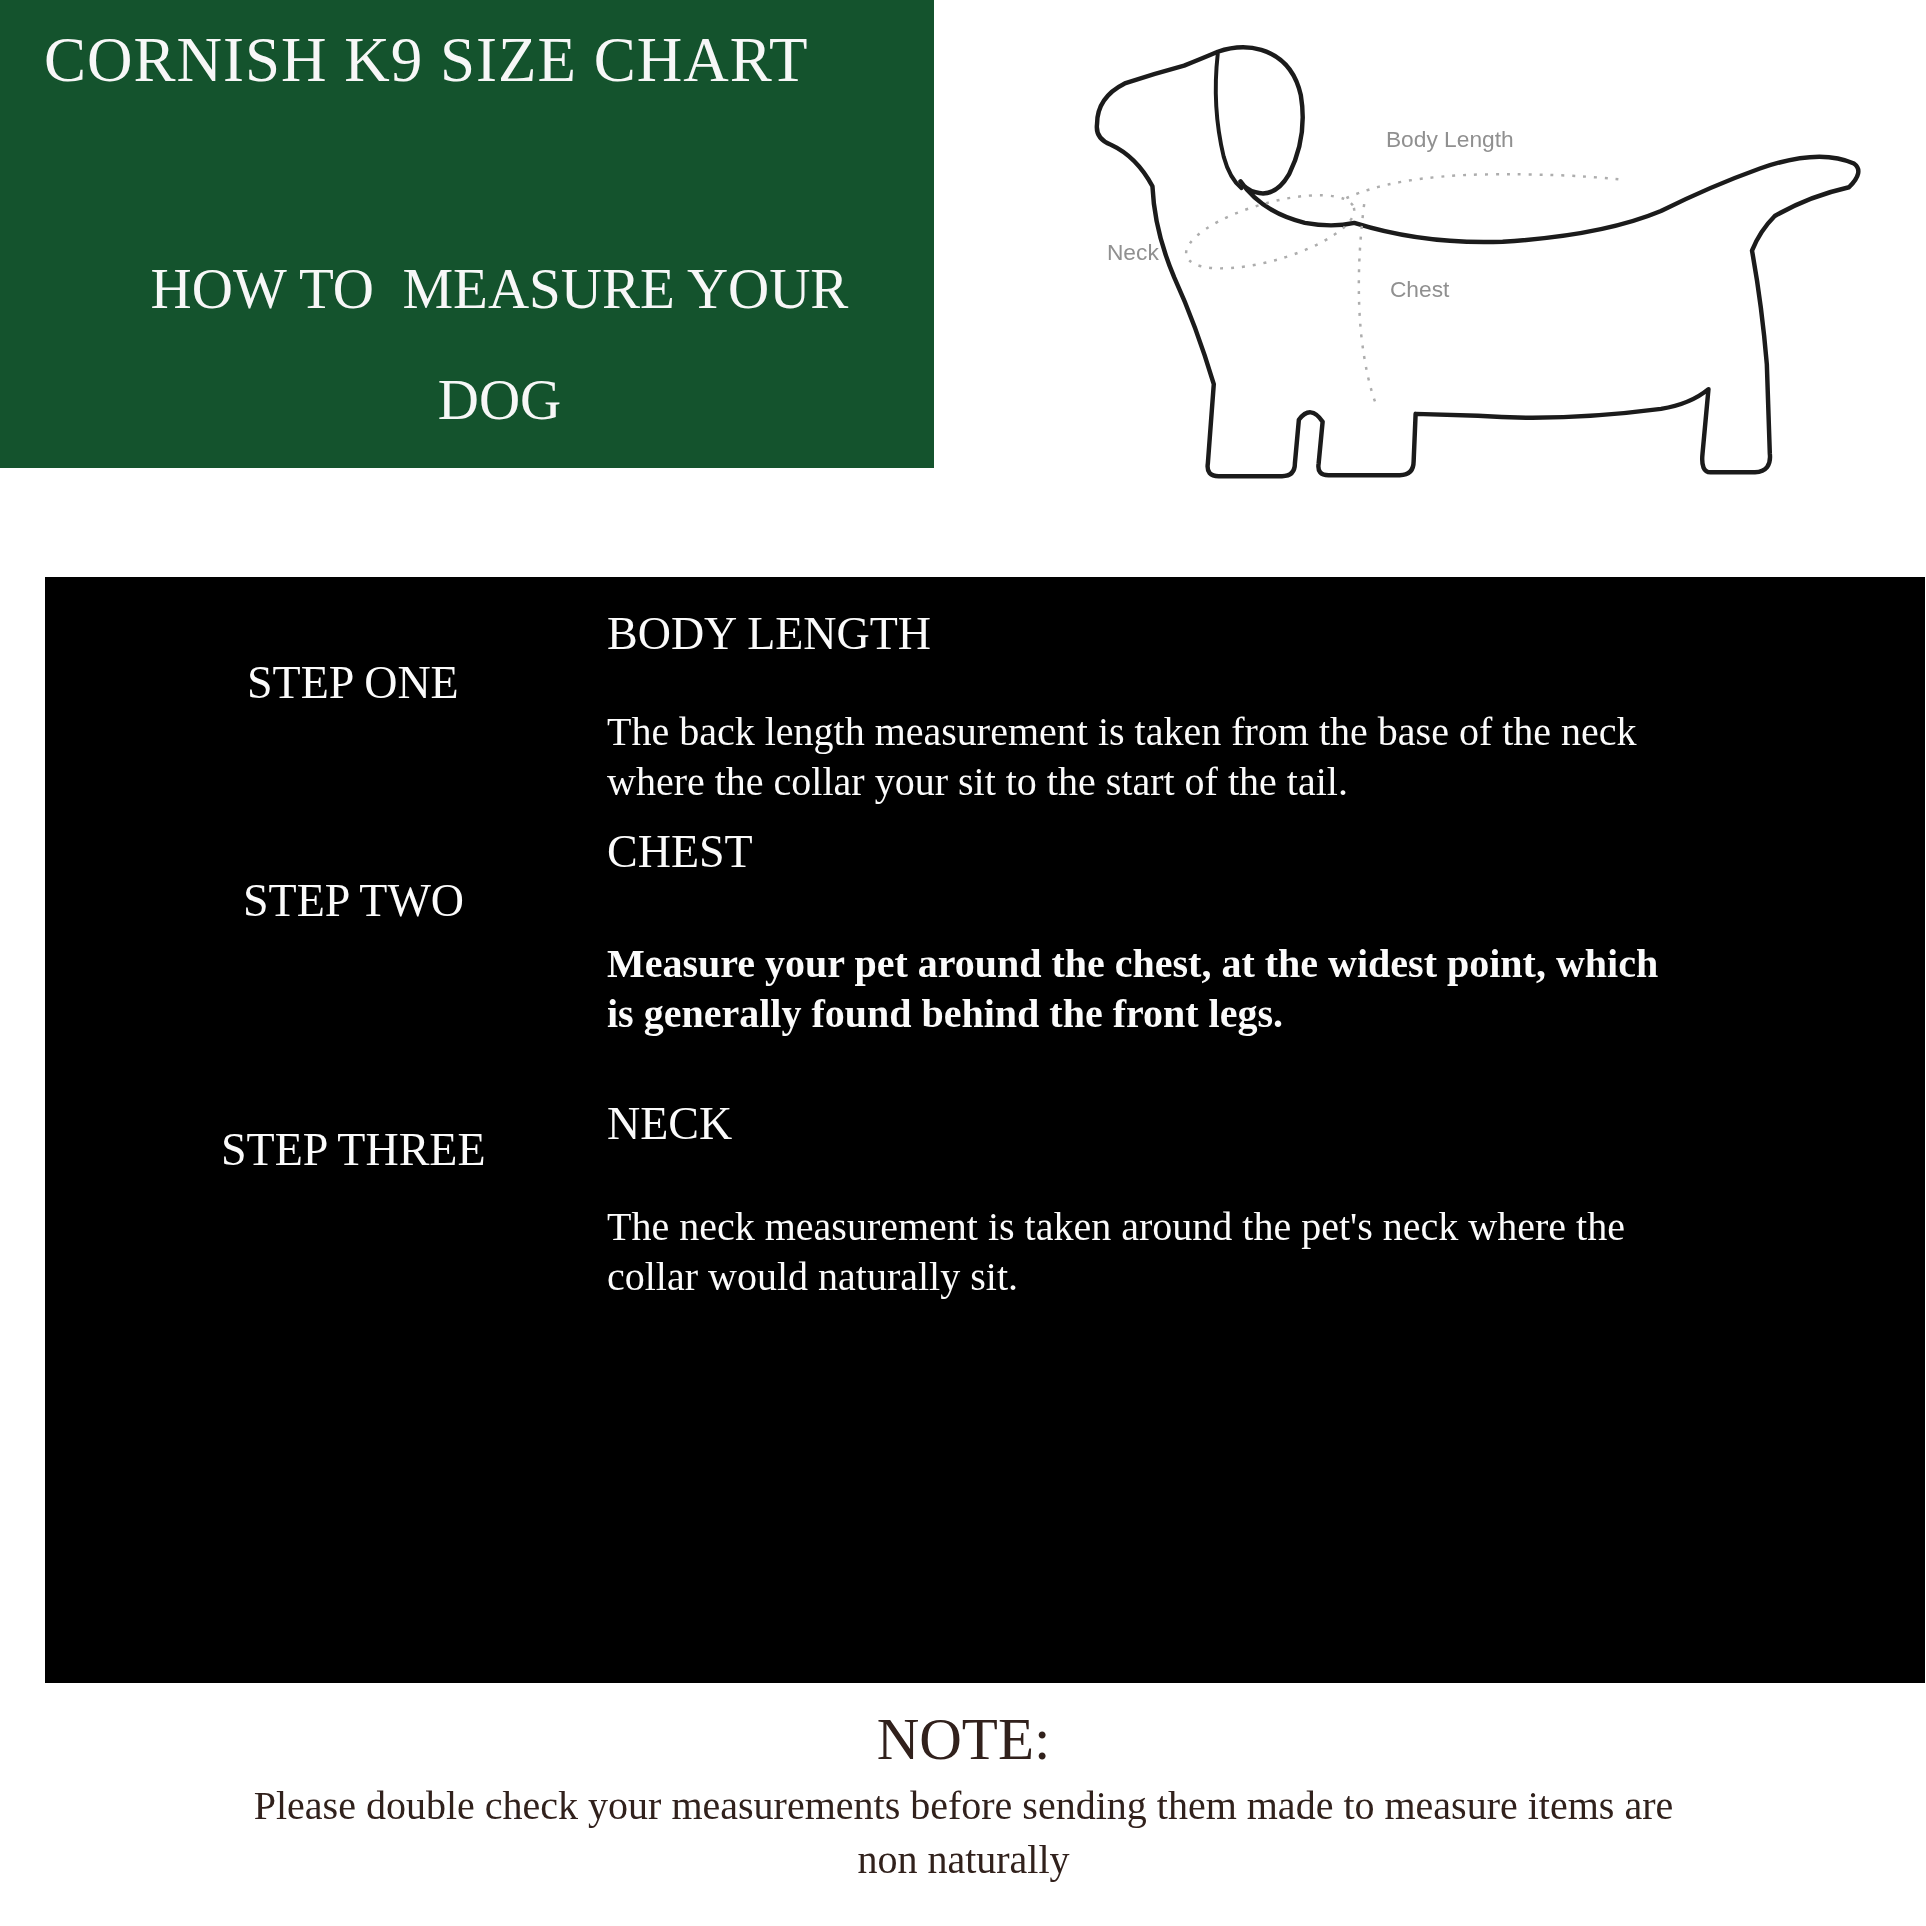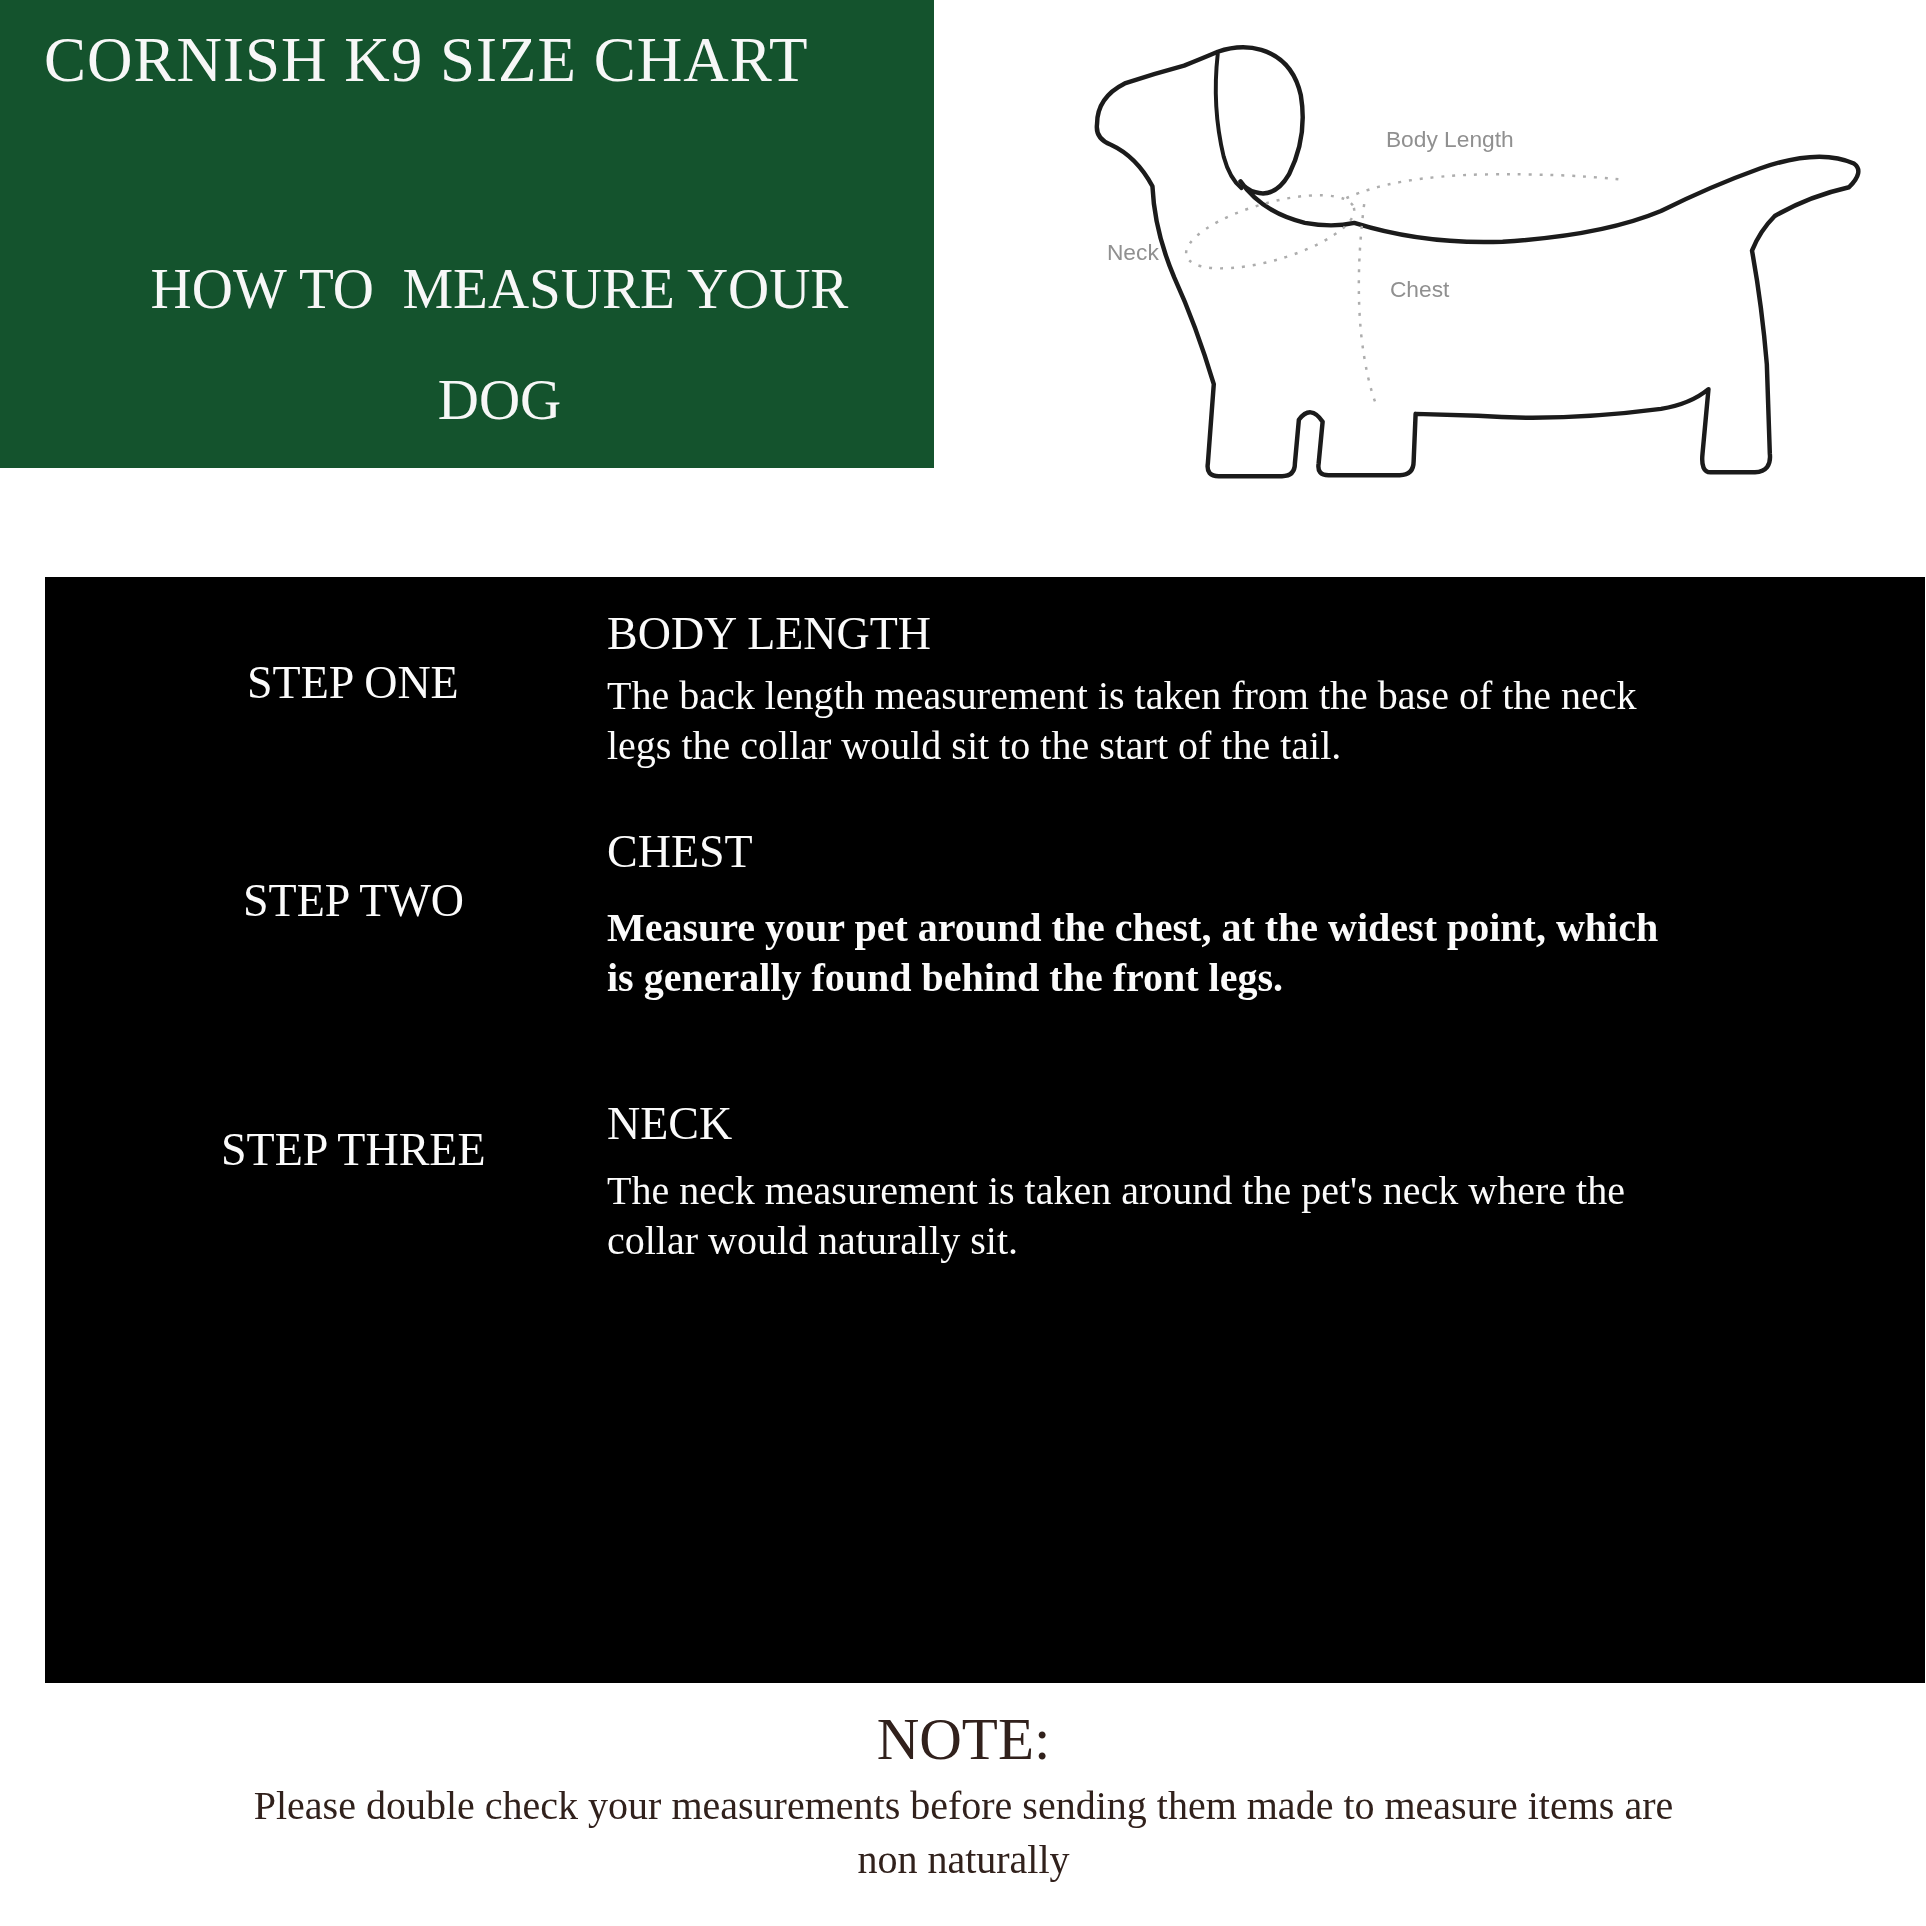--- a/index.html
+++ b/index.html
@@ -38,21 +38,21 @@
     background:#000000;color:#fbfbfb;
   }
   .step-label{font-size:46px;white-space:nowrap;text-align:right;}
   .step-label-1{left:202px;top:79px;}
   .step-label-2{left:198px;top:297px;}
   .step-label-3{left:176px;top:546px;}
   .step-heading{font-size:46px;left:562px;white-space:nowrap;}
   .step-heading-1{top:30px;}
   .step-heading-2{top:248px;}
   .step-heading-3{top:520px;}
-  .step-text{font-size:40px;line-height:50px;left:562px;width:1238px;}
+  .step-text{font-size:40px;line-height:50px;left:562px;width:1238px;margin-top:36px;}
   .step-text-1{top:94px;}
   .step-text-2{top:326px;font-weight:bold;}
   .step-text-3{top:589px;font-family:Liberation Serif, serif;}
   .measuring-note{
     top:814px;left:0;width:100%;
     text-align:center;font-size:40px;
   }
 
   
   .footer-note{color:#31211c;text-align:center;left:0;width:100%;}
@@ -126,21 +126,21 @@
   <text class="diag-label" x="40" y="234">Neck</text>
   <text class="diag-label" x="326" y="272">Chest</text>
 </svg>
 
 <div class="abs steps-box">
 
   <div class="abs step-label step-label-1">STEP ONE</div>
   <div class="abs step-heading step-heading-1">BODY LENGTH</div>
   <div class="abs step-text step-text-1">
     <div>The back length measurement is taken from the base of the neck</div>
-    <div>legs the collar would sit to the start of the tail.</div>
+    <div>where the collar your sit to the start of the tail.</div>
   </div>
 
   <div class="abs step-label step-label-2">STEP TWO</div>
   <div class="abs step-heading step-heading-2">CHEST</div>
   <div class="abs step-text step-text-2">
     <div>Measure your pet around the chest, at the widest point, which</div>
     <div>is generally found behind the front legs.</div>
   </div>
 
   <div class="abs step-label step-label-3">STEP THREE</div>

